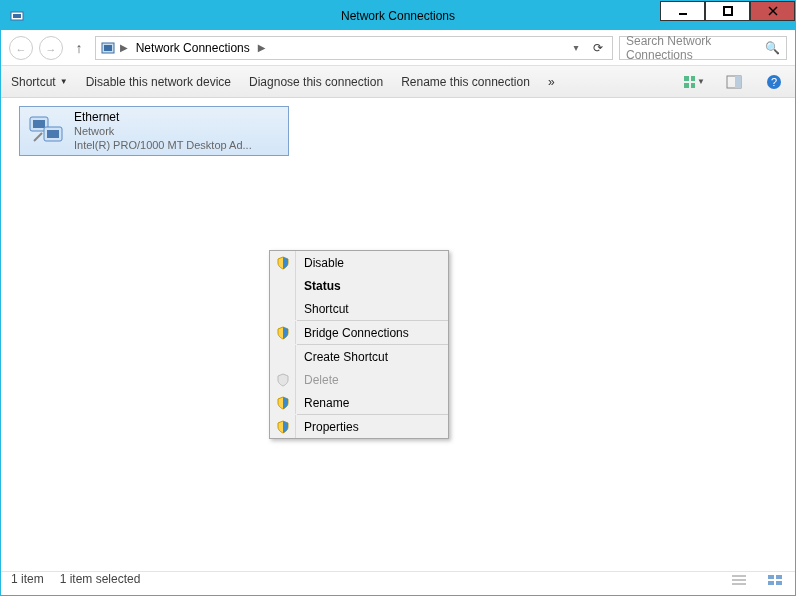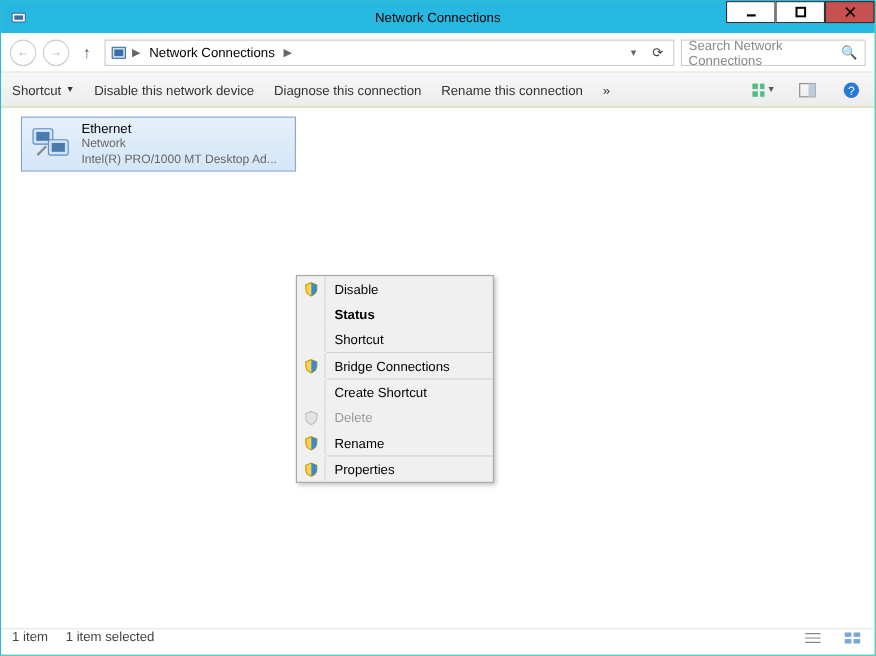--- a/index.html
+++ b/index.html
@@ -32,21 +32,21 @@
 
 .toolbar { height: 32px; background: linear-gradient(#f7f7f7,#ececec); border-bottom: 1px solid #d8d8d8; display: flex; align-items: center; padding: 0 10px; gap: 18px; font-size: 12px; color: #333; }
 .toolbar .tb-item { cursor: pointer; display: flex; align-items: center; gap: 4px; }
 .toolbar .spacer { flex: 1; }
 .tb-iconbtn { width: 22px; height: 22px; display: flex; align-items: center; justify-content: center; cursor: pointer; color: #555; }
 .tb-iconbtn .drop { font-size: 8px; margin-left: 2px; }
 
 
 .content { position: absolute; top: 97px; left: 0; right: 0; bottom: 24px; background: #fff; }
 
-.item-tile { position: absolute; top: 8px; left: 18px; width: 250px; height: 50px; border: 1px solid #7da2ce; background: linear-gradient(#e6f0fa,#d4e6f8); display: flex; align-items: center; padding: 4px 6px; gap: 8px; cursor: pointer; }
+.item-tile { position: absolute; top: 8px; left: 18px; width: 270px; height: 50px; border: 1px solid #7da2ce; background: linear-gradient(#e6f0fa,#d4e6f8); display: flex; align-items: center; padding: 4px 6px; gap: 8px; cursor: pointer; }
 .item-tile .tile-icon { width: 40px; height: 40px; display: flex; align-items: center; justify-content: center; }
 .item-tile .tile-text { display: flex; flex-direction: column; font-size: 11px; line-height: 1.25; overflow: hidden; }
 .item-tile .tile-name { color: #000; font-size: 12px; }
 .item-tile .tile-sub1 { color: #666; }
 .item-tile .tile-sub2 { color: #666; white-space: nowrap; overflow: hidden; text-overflow: ellipsis; max-width: 190px; }
 
 
 .context-menu { position: absolute; top: 152px; left: 268px; width: 180px; background: #f0f0f0; border: 1px solid #a7a7a7; box-shadow: 2px 2px 4px rgba(0,0,0,0.25); font-size: 12px; }
 .cm-row { display: flex; align-items: center; height: 23px; cursor: pointer; }
 .cm-iconcol { width: 26px; display: flex; align-items: center; justify-content: center; border-right: 1px solid #d8d8d8; height: 100%; }

